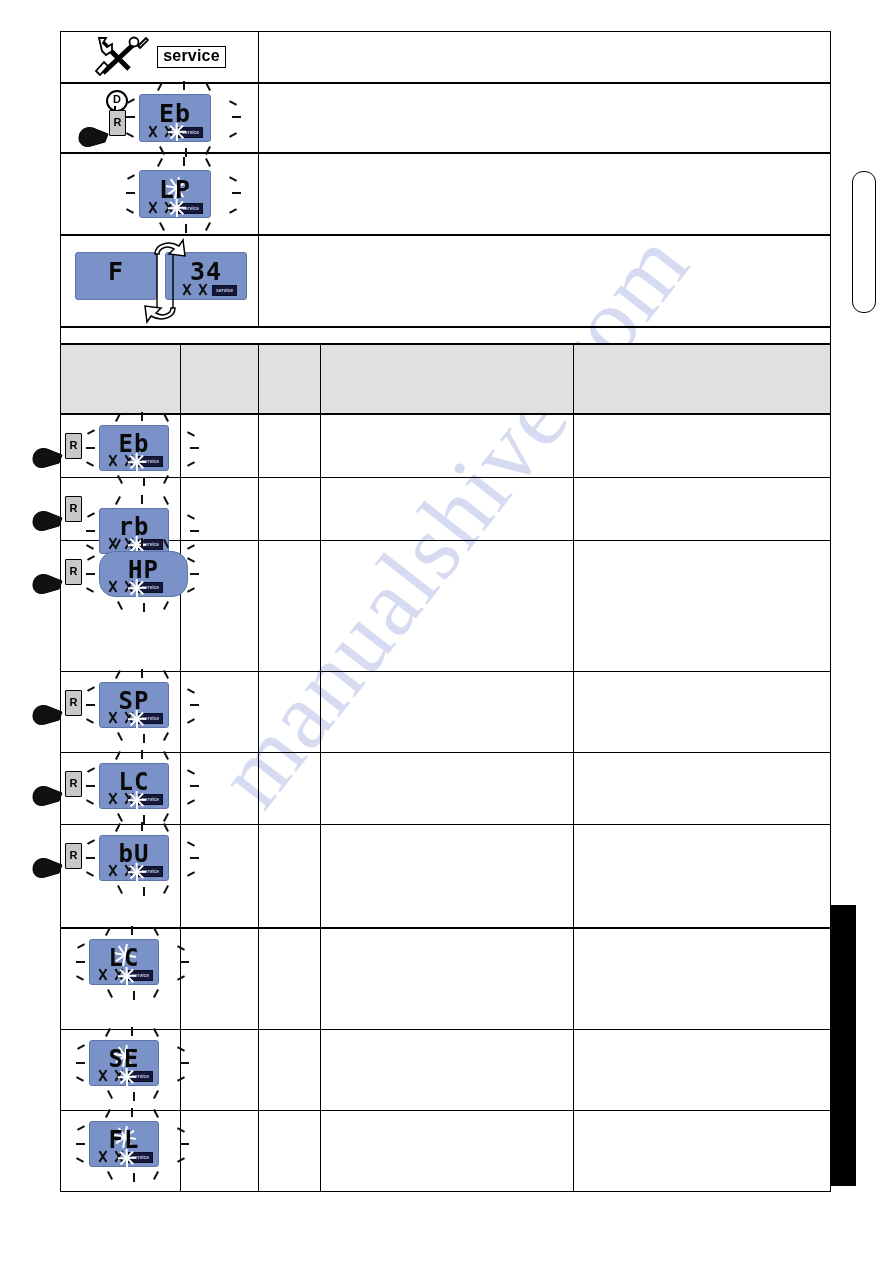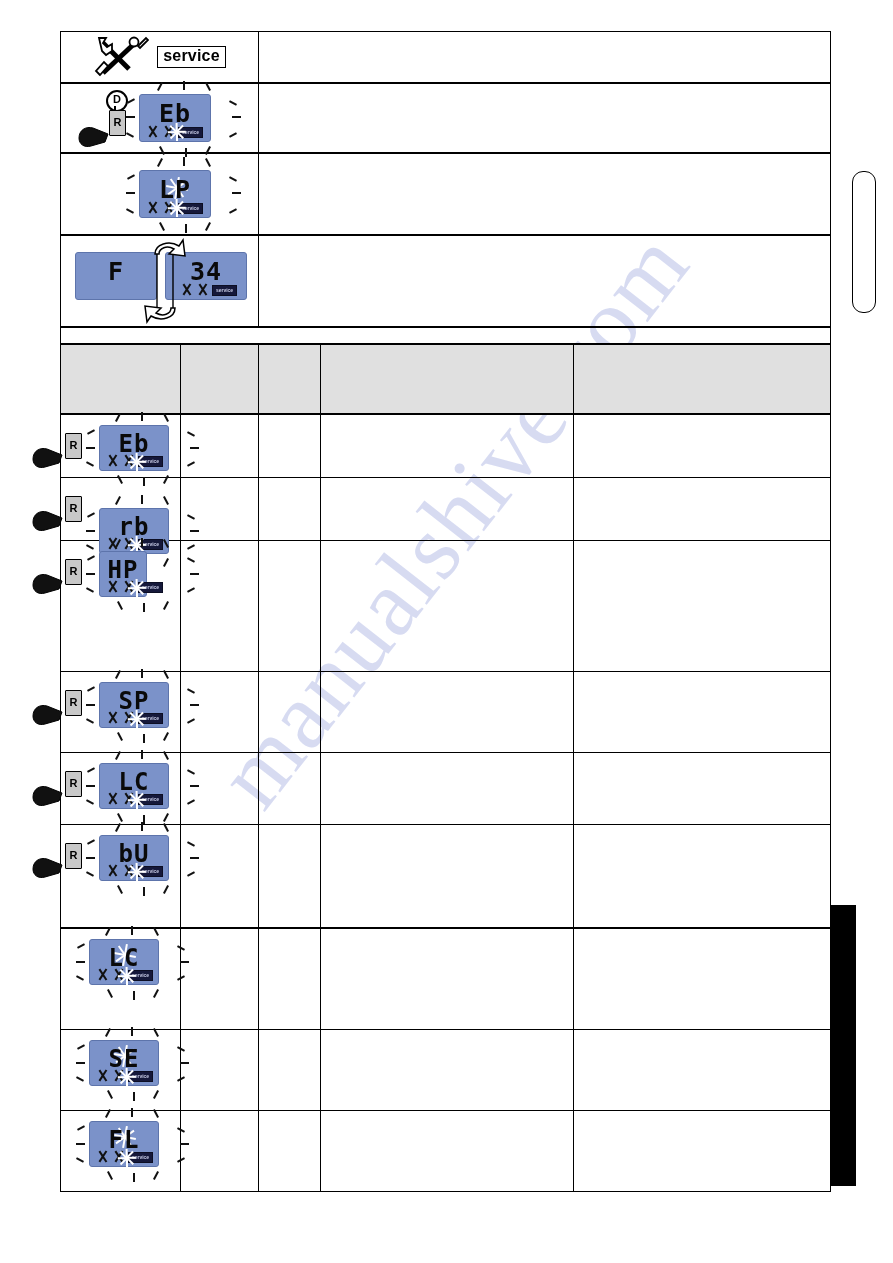--- a/index.html
+++ b/index.html
@@ -398,21 +398,21 @@
                   <div class="ray" style="left:18px;top:-12px;width:2px;height:9px;transform:rotate(28deg)"></div>
                   <div class="ray" style="left:42px;top:-13px;width:2px;height:9px;"></div>
                   <div class="ray" style="left:66px;top:-12px;width:2px;height:9px;transform:rotate(-28deg)"></div>
                   <div class="ray" style="left:91px;top:22px;width:9px;height:2px;"></div>
                   <div class="ray" style="left:88px;top:8px;width:8px;height:2px;transform:rotate(28deg)"></div>
                   <div class="ray" style="left:88px;top:38px;width:8px;height:2px;transform:rotate(-28deg)"></div>
                   <div class="ray" style="left:20px;top:50px;width:2px;height:9px;transform:rotate(-28deg)"></div>
                   <div class="ray" style="left:44px;top:52px;width:2px;height:9px;"></div>
                   <div class="ray" style="left:66px;top:50px;width:2px;height:9px;transform:rotate(28deg)"></div>
                 </div>
-                <div class="lcd" style="width:48px;height:46px;">
+                <div class="lcd" style="width:89px;height:46px;border-radius:16px;">
                   <div class="lcd-code" style="font-size:24px;">HP</div>
                   <div class="lcd-icons">
                     <div class="xicon"></div>
                     <div class="xicon"></div>
                     <div class="svc-chip">service</div>
                   </div>
                   <div class="flash" style="left:26px;bottom:-2px;">
                     <i style="transform:rotate(0deg)"></i>
                     <i style="transform:rotate(45deg)"></i>
                     <i style="transform:rotate(90deg)"></i>

